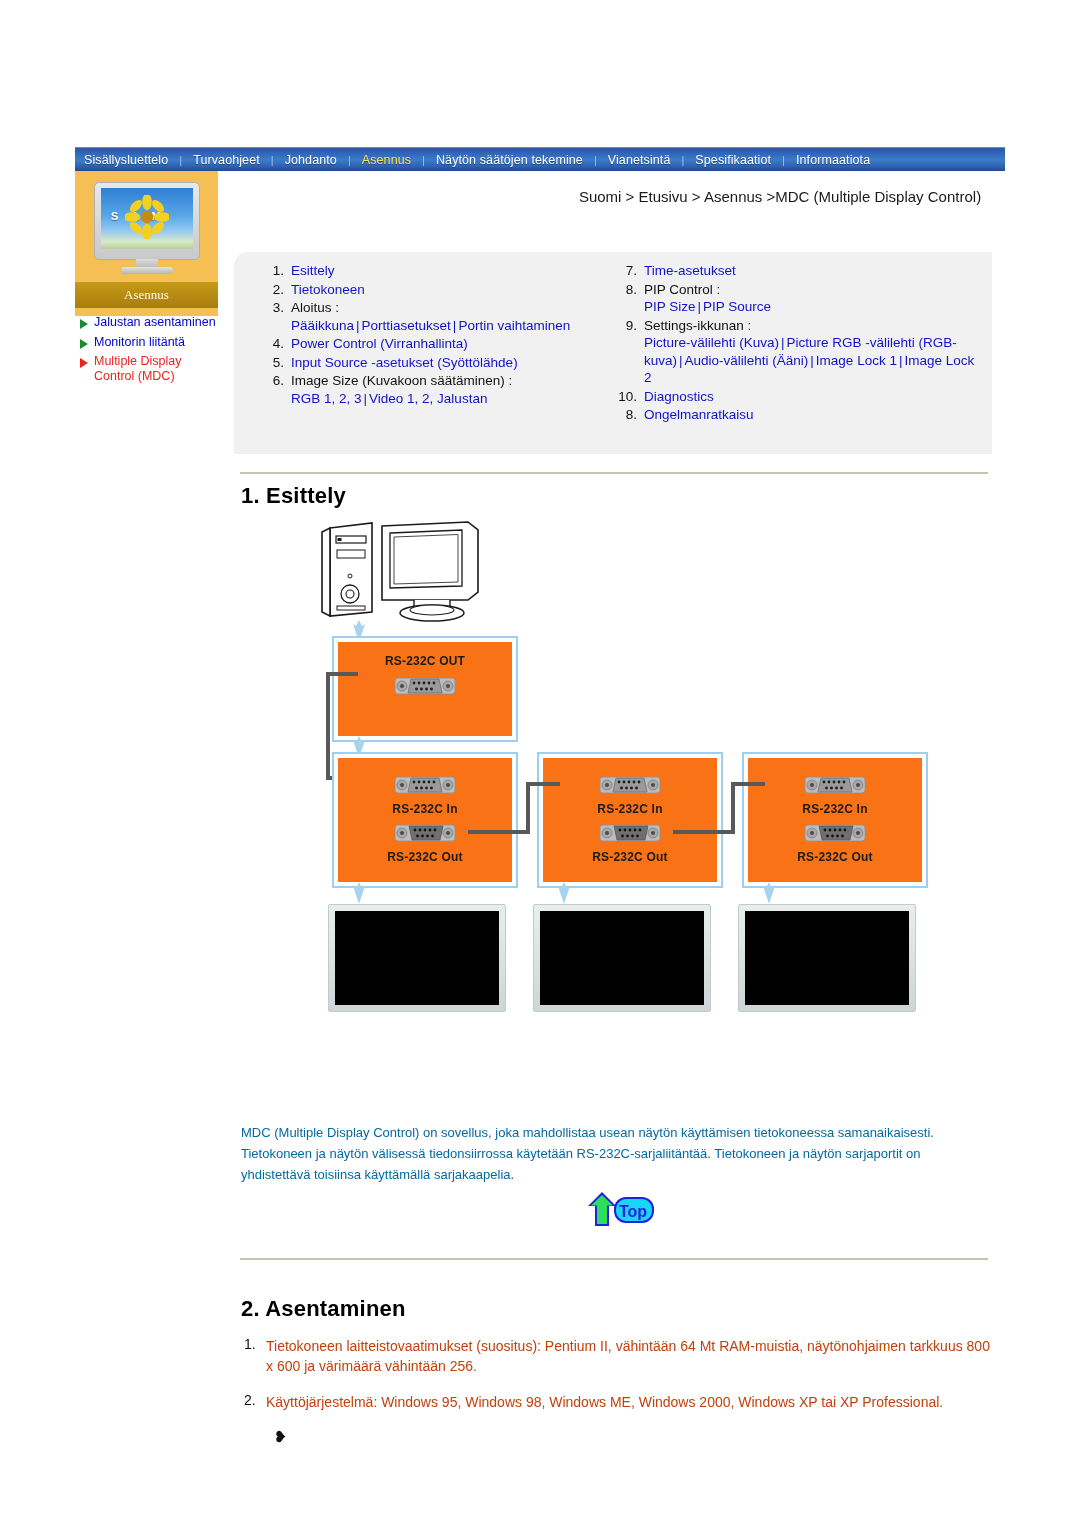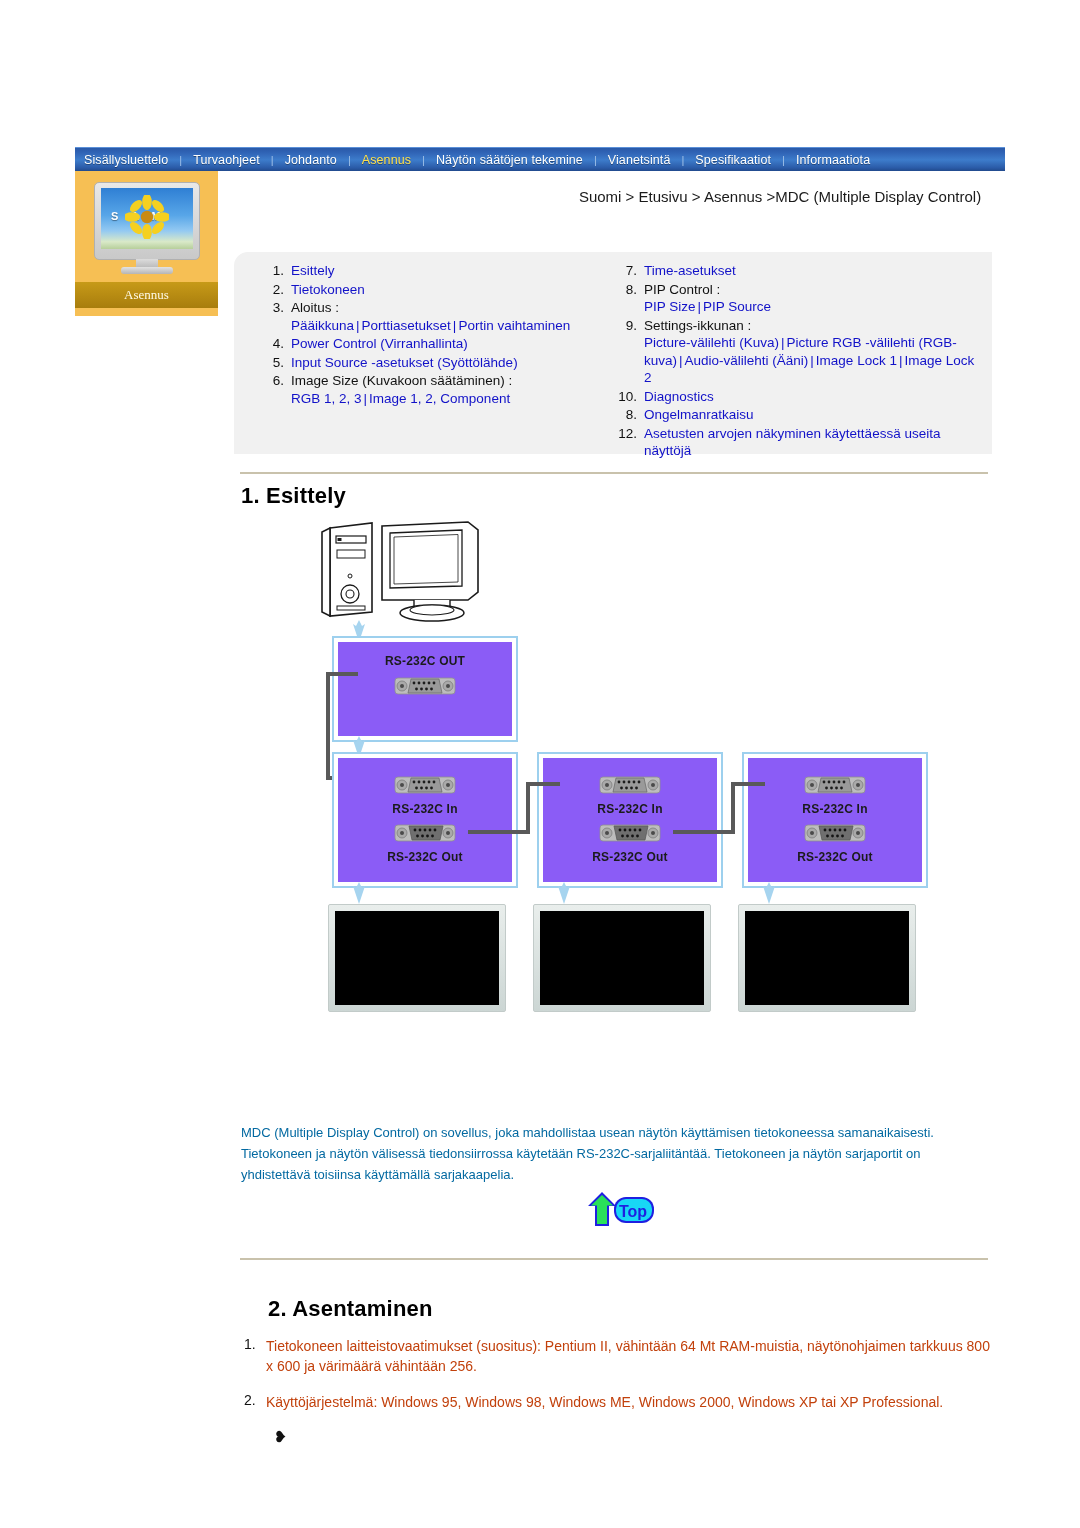--- a/index.html
+++ b/index.html
@@ -125,21 +125,21 @@
     position: absolute; font-size: 22px; font-weight: bold; color: #000;
     letter-spacing: .2px;
   }
 
   
   .diagram { position: absolute; left: 300px; top: 520px; width: 620px; height: 540px; }
 
   .pc { position: absolute; left: 10px; top: 0px; width: 200px; height: 105px; }
 
   .dbox {
-    position: absolute; background: #8b5cf6;
+    position: absolute; background: #f97316;
     box-shadow: 0 0 0 4px #ffffff, 0 0 0 6px #9dd0ee;
   }
   .dbox-label {
     position: absolute; left: 0; right: 0; text-align: center;
     font-size: 12px; font-weight: bold; color: #1b1b1b; letter-spacing: .2px;
   }
   .conn { position: absolute; width: 64px; height: 22px; }
   .cable { position: absolute; background: #595959; }
 
   .arrow-down { position: absolute; width: 14px; }
@@ -211,20 +211,34 @@
       </div>
     </div>
     <div class="mon-stand"></div>
     <div class="mon-base"></div>
   </div>
 
   <div class="asennus-band">
     <span>Asennus</span>
   </div>
 
+  <div class="side-links" id="side-links">
+      <div class="side-link">
+        <span class="tri"></span>
+        <span class="txt">Jalustan asentaminen</span>
+      </div>
+      <div class="side-link">
+        <span class="tri"></span>
+        <span class="txt">Monitorin liitäntä</span>
+      </div>
+      <div class="side-link active">
+        <span class="tri red"></span>
+        <span class="txt">Multiple Display Control (MDC)</span>
+      </div>
+    </div>
 
   <div class="breadcrumb">Suomi &gt; Etusivu &gt; Asennus &gt;MDC (Multiple Display Control)</div>
 
   <div class="toc">
     <div class="toc-col left" id="toc-left">
         <div class="toc-row">
           <span class="toc-num">1.</span>
           <span class="toc-body"><span class="lnk">Esittely</span></span>
         </div>
         <div class="toc-row">
@@ -238,21 +252,21 @@
         <div class="toc-row">
           <span class="toc-num">4.</span>
           <span class="toc-body"><span class="lnk">Power Control (Virranhallinta)</span></span>
         </div>
         <div class="toc-row">
           <span class="toc-num">5.</span>
           <span class="toc-body"><span class="lnk">Input Source -asetukset (Syöttölähde)</span></span>
         </div>
         <div class="toc-row">
           <span class="toc-num">6.</span>
-          <span class="toc-body"><span>Image Size (Kuvakoon säätäminen) :</span><div class="toc-sub"><span class="lnk sub">RGB 1, 2, 3</span><span class="bar">|</span><span class="lnk sub">Image 1, 2, Component</span></div></span>
+          <span class="toc-body"><span>Image Size (Kuvakoon säätäminen) :</span><div class="toc-sub"><span class="lnk sub">RGB 1, 2, 3</span><span class="bar">|</span><span class="lnk sub">Video 1, 2, Jalustan</span></div></span>
         </div>
       </div>
     <div class="toc-col right" id="toc-right">
         <div class="toc-row">
           <span class="toc-num">7.</span>
           <span class="toc-body"><span class="lnk">Time-asetukset</span></span>
         </div>
         <div class="toc-row">
           <span class="toc-num">8.</span>
           <span class="toc-body"><span>PIP Control :</span><div class="toc-sub"><span class="lnk sub">PIP Size</span><span class="bar">|</span><span class="lnk sub">PIP Source</span></div></span>
@@ -261,24 +275,20 @@
           <span class="toc-num">9.</span>
           <span class="toc-body"><span>Settings-ikkunan :</span><div class="toc-sub"><span class="lnk sub">Picture-välilehti (Kuva)</span><span class="bar">|</span><span class="lnk sub">Picture RGB -välilehti (RGB-kuva)</span><span class="bar">|</span><span class="lnk sub">Audio-välilehti (Ääni)</span><span class="bar">|</span><span class="lnk sub">Image Lock 1</span><span class="bar">|</span><span class="lnk sub">Image Lock 2</span></div></span>
         </div>
         <div class="toc-row">
           <span class="toc-num">10.</span>
           <span class="toc-body"><span class="lnk">Diagnostics</span></span>
         </div>
         <div class="toc-row">
           <span class="toc-num">8.</span>
           <span class="toc-body"><span class="lnk">Ongelmanratkaisu</span></span>
-        </div>
-        <div class="toc-row">
-          <span class="toc-num">12.</span>
-          <span class="toc-body"><span class="lnk">Asetusten arvojen näkyminen käytettäessä useita näyttöjä</span></span>
         </div>
       </div>
   </div>
 
   <div class="rule" style="top:472px"></div>
   <div class="rule" style="top:1258px"></div>
 
   <div class="h-sec" style="left:241px; top:483px;">1. Esittely</div>
 
   <div class="diagram">
@@ -513,21 +523,21 @@
       <g>
         <rect x="28" y="9" width="40" height="26" rx="12" fill="#1f1fe0"></rect>
         <rect x="30" y="11" width="36" height="22" rx="10" fill="#18d7f5"></rect>
         <path d="M16 4 L30 18 L23 18 L23 38 L9 38 L9 18 L2 18 Z" fill="#1f1fe0"></path>
         <path d="M16 7 L27 17.5 L21 17.5 L21 36 L11 36 L11 17.5 L5 17.5 Z" fill="#2ae05a"></path>
         <text x="47" y="29" font-family="Liberation Sans, sans-serif" font-size="16" font-weight="bold" fill="#1f1fe0" text-anchor="middle">Top</text>
       </g>
     </svg>
   </a>
 
-  <div class="h-sec" style="left:241px; top:1296px;margin-left:27px;">2. Asentaminen</div>
+  <div class="h-sec" style="left:241px; top:1296px;">2. Asentaminen</div>
 
   <div class="olist" id="olist">
       <div class="oitem">
         <span class="n">1.</span>
         <span class="t">Tietokoneen laitteistovaatimukset (suositus): Pentium II, vähintään 64 Mt RAM-muistia, näytönohjaimen tarkkuus 800 x 600 ja värimäärä vähintään 256.</span>
       </div>
       <div class="oitem">
         <span class="n">2.</span>
         <span class="t">Käyttöjärjestelmä: Windows 95, Windows 98, Windows ME, Windows 2000, Windows XP tai XP Professional.</span>
       </div>

